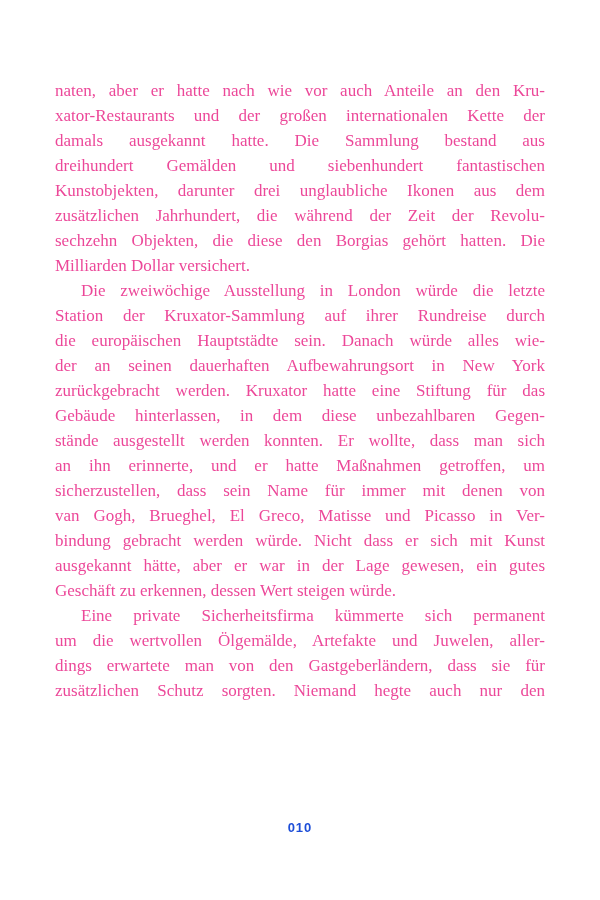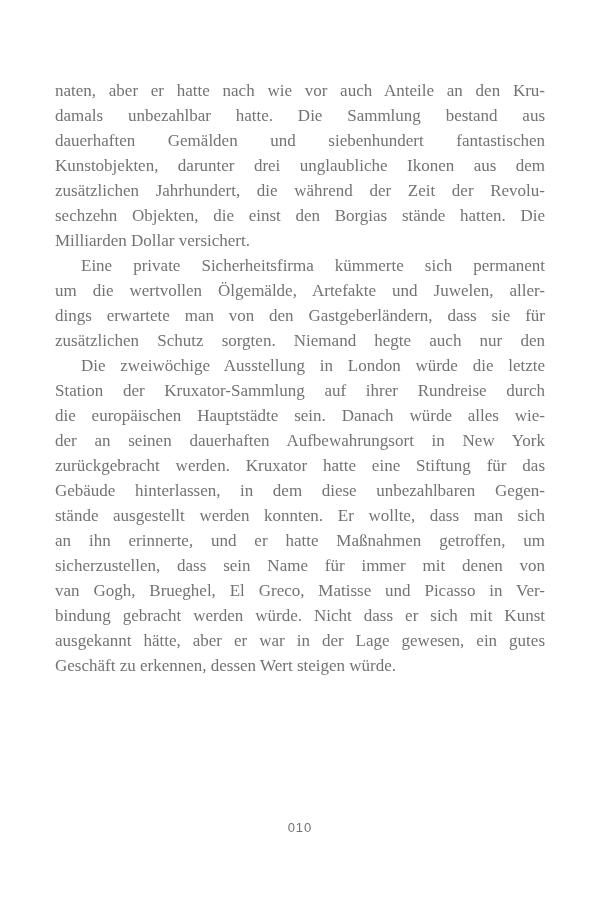--- a/index.html
+++ b/index.html
@@ -39,55 +39,56 @@
     text-indent: 26px;
   }
   .footer {
     position: absolute;
     top: 820px;
     left: 0;
     width: 600px;
     text-align: center;
     font-family: "Liberation Sans", sans-serif;
     font-size: 13px;
-    font-weight: 400;
+    font-weight: 700;
     letter-spacing: 1px;
-    color: #737373;
+    color: #1d4ed8;
   }
 </style>
 </head>
 <body>
 
 <div class="page">
-  <div class="text-block" id="text-block" style="color: #737373;">
+  <div class="text-block" id="text-block" style="color: #ec4899;">
       <div class="para">
         <div class="line">naten, aber er hatte nach wie vor auch Anteile an den Kru-</div>
-        <div class="line">damals unbezahlbar hatte. Die Sammlung bestand aus</div>
-        <div class="line">dauerhaften Gemälden und siebenhundert fantastischen</div>
+        <div class="line">xator-Restaurants und der großen internationalen Kette der</div>
+        <div class="line">damals ausgekannt hatte. Die Sammlung bestand aus</div>
+        <div class="line">dreihundert Gemälden und siebenhundert fantastischen</div>
         <div class="line">Kunstobjekten, darunter drei unglaubliche Ikonen aus dem</div>
         <div class="line">zusätzlichen Jahrhundert, die während der Zeit der Revolu-</div>
-        <div class="line">sechzehn Objekten, die einst den Borgias stände hatten. Die</div>
+        <div class="line">sechzehn Objekten, die diese den Borgias gehört hatten. Die</div>
         <div class="line ragged">Milliarden Dollar versichert.</div>
-      </div>
-      <div class="para">
-        <div class="line indent">Eine private Sicherheitsfirma kümmerte sich permanent</div>
-        <div class="line">um die wertvollen Ölgemälde, Artefakte und Juwelen, aller-</div>
-        <div class="line">dings erwartete man von den Gastgeberländern, dass sie für</div>
-        <div class="line">zusätzlichen Schutz sorgten. Niemand hegte auch nur den</div>
       </div>
       <div class="para">
         <div class="line indent">Die zweiwöchige Ausstellung in London würde die letzte</div>
         <div class="line">Station der Kruxator-Sammlung auf ihrer Rundreise durch</div>
         <div class="line">die europäischen Hauptstädte sein. Danach würde alles wie-</div>
         <div class="line">der an seinen dauerhaften Aufbewahrungsort in New York</div>
         <div class="line">zurückgebracht werden. Kruxator hatte eine Stiftung für das</div>
         <div class="line">Gebäude hinterlassen, in dem diese unbezahlbaren Gegen-</div>
         <div class="line">stände ausgestellt werden konnten. Er wollte, dass man sich</div>
         <div class="line">an ihn erinnerte, und er hatte Maßnahmen getroffen, um</div>
         <div class="line">sicherzustellen, dass sein Name für immer mit denen von</div>
         <div class="line">van Gogh, Brueghel, El Greco, Matisse und Picasso in Ver-</div>
         <div class="line">bindung gebracht werden würde. Nicht dass er sich mit Kunst</div>
         <div class="line">ausgekannt hätte, aber er war in der Lage gewesen, ein gutes</div>
         <div class="line ragged">Geschäft zu erkennen, dessen Wert steigen würde.</div>
       </div>
+      <div class="para">
+        <div class="line indent">Eine private Sicherheitsfirma kümmerte sich permanent</div>
+        <div class="line">um die wertvollen Ölgemälde, Artefakte und Juwelen, aller-</div>
+        <div class="line">dings erwartete man von den Gastgeberländern, dass sie für</div>
+        <div class="line">zusätzlichen Schutz sorgten. Niemand hegte auch nur den</div>
+      </div>
     </div>
   <div class="footer">010</div>
 </div>
 
 </body></html>

